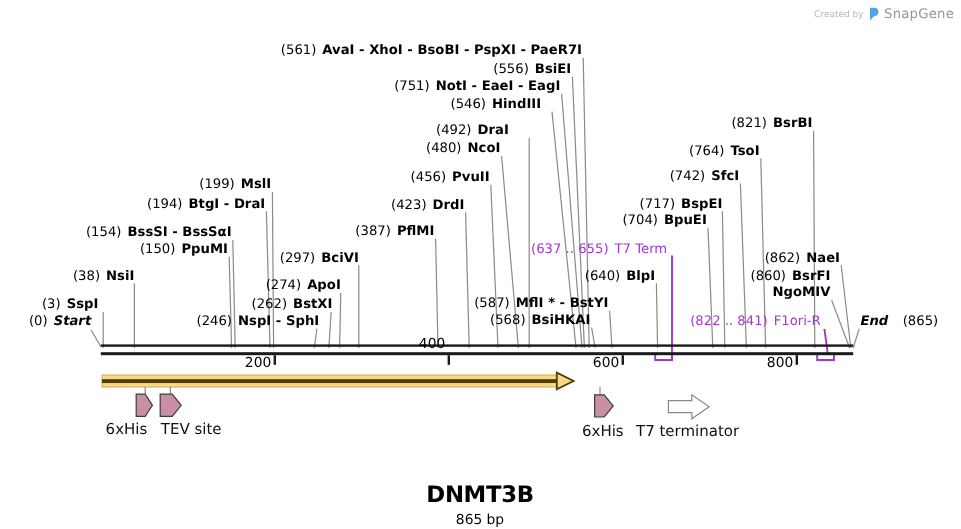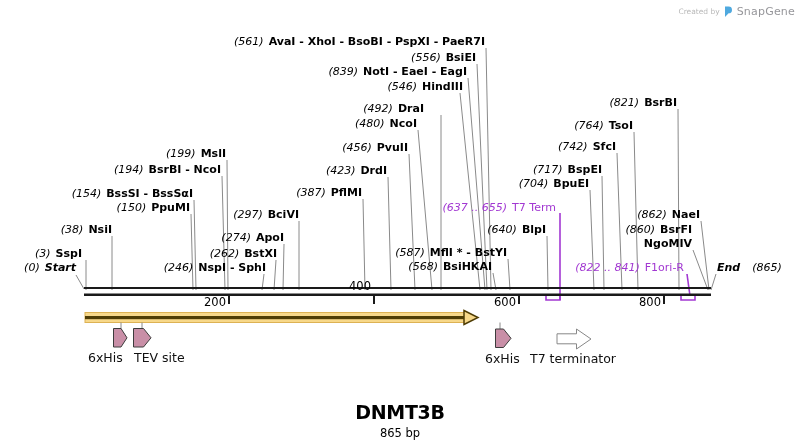--- a/index.html
+++ b/index.html
@@ -4,21 +4,21 @@
 <style>
   :root{
     --purple:#A238D2; --gray-line:#8a8a8a; --gold:#F7D88A; --gold-dark:#4F3D05;
     --pink:#C98FA7; --credit-gray:#b9b9b9; --brand-gray:#96969a; --brand-blue:#4FA9DF;
   }
   html,body{margin:0;padding:0;background:#fff;}
   .canvas{position:relative;width:801px;height:441px;background:#fff;overflow:hidden;
           font-family:"DejaVu Sans","Liberation Sans",sans-serif;color:#000;}
   svg.layer{position:absolute;left:0;top:0;}
   .lbl{position:absolute;white-space:nowrap;font-size:11px;line-height:13px;}
-  .lbl .num{font-weight:400;font-style:italic;}
+  .lbl .num{font-weight:400;}
   .lbl .name{font-weight:700;}
   .lbl span + span{margin-left:5px;text-align:center;}
   .lbl.purple{color:var(--purple);}
   .lbl.purple .name{font-weight:400;}
   .se{font-style:italic;font-weight:700;}
   .endnum{margin-left:12px !important;}
   .ticknum{position:absolute;font-size:11.5px;line-height:12px;}
   .featlbl{position:absolute;font-size:12.5px;line-height:14px;color:#111;white-space:nowrap;}
   .title{position:absolute;left:400px;transform:translateX(-50%);text-align:center;white-space:nowrap;}
   .title .t1{font-size:19px;font-weight:700;letter-spacing:-0.3px;}
@@ -97,30 +97,30 @@
     </g>
 
     <path d="M113.5,328.5 H121 L127,337.8 L121,347 H113.5 Z" fill="#C98FA7" stroke="#3c3c3c" stroke-width="1"></path>
     <path d="M133.5,328.5 H143.5 L151,337.8 L143.5,347 H133.5 Z" fill="#C98FA7" stroke="#3c3c3c" stroke-width="1"></path>
     <path d="M495.5,329 H503.5 L511,338.3 L503.5,347.5 H495.5 Z" fill="#C98FA7" stroke="#3c3c3c" stroke-width="1"></path>
     <path d="M557,333.8 H576.5 V329 L591,339 L576.5,349 V343.8 H557 Z" fill="#ffffff" stroke="#888888" stroke-width="1"></path>
   </svg>
 
   <div class="lbl" style="right:316px;top:35px"><span class="num">(561)</span><span class="name">AvaI - XhoI - BsoBI - PspXI - PaeR7I</span></div>
   <div class="lbl" style="right:325px;top:51px"><span class="num">(556)</span><span class="name">BsiEI</span></div>
-  <div class="lbl" style="right:334px;top:65px"><span class="num">(839)</span><span class="name">NotI - EaeI - EagI</span></div>
-  <div class="lbl" style="right:338px;top:80px"><span class="num">(546)</span><span class="name">HindIII</span></div>
+  <div class="lbl" style="right:334px;top:65px"><span class="num">(751)</span><span class="name">NotI - EaeI - EagI</span></div>
+  <div class="lbl" style="right:350px;top:80px"><span class="num">(546)</span><span class="name">HindIII</span></div>
   <div class="lbl" style="right:124px;top:96px"><span class="num">(821)</span><span class="name">BsrBI</span></div>
   <div class="lbl" style="right:377px;top:102px"><span class="num">(492)</span><span class="name">DraI</span></div>
   <div class="lbl" style="right:384px;top:117px"><span class="num">(480)</span><span class="name">NcoI</span></div>
   <div class="lbl" style="right:168px;top:119px"><span class="num">(764)</span><span class="name">TsoI</span></div>
   <div class="lbl" style="right:185px;top:140px"><span class="num">(742)</span><span class="name">SfcI</span></div>
   <div class="lbl" style="right:393px;top:141px"><span class="num">(456)</span><span class="name">PvuII</span></div>
   <div class="lbl" style="right:575px;top:147px"><span class="num">(199)</span><span class="name">MslI</span></div>
-  <div class="lbl" style="right:580px;top:163px"><span class="num">(194)</span><span class="name">BsrBI - NcoI</span></div>
+  <div class="lbl" style="right:580px;top:163px"><span class="num">(194)</span><span class="name">BtgI - DraI</span></div>
   <div class="lbl" style="right:199px;top:163px"><span class="num">(717)</span><span class="name">BspEI</span></div>
   <div class="lbl" style="right:414px;top:164px"><span class="num">(423)</span><span class="name">DrdI</span></div>
   <div class="lbl" style="right:212px;top:177px"><span class="num">(704)</span><span class="name">BpuEI</span></div>
   <div class="lbl" style="right:439px;top:186px"><span class="num">(387)</span><span class="name">PflMI</span></div>
   <div class="lbl" style="right:608px;top:187px"><span class="num">(154)</span><span class="name">BssSI - BssSαI</span></div>
   <div class="lbl purple" style="right:245px;top:201px"><span class="num">(637 .. 655)</span><span class="name">T7 Term</span></div>
   <div class="lbl" style="right:611px;top:201px"><span class="num">(150)</span><span class="name">PpuMI</span></div>
   <div class="lbl" style="right:502px;top:208px"><span class="num">(297)</span><span class="name">BciVI</span></div>
   <div class="lbl" style="right:101px;top:208px"><span class="num">(862)</span><span class="name">NaeI</span></div>
   <div class="lbl" style="right:689px;top:223px"><span class="num">(38)</span><span class="name">NsiI</span></div>

